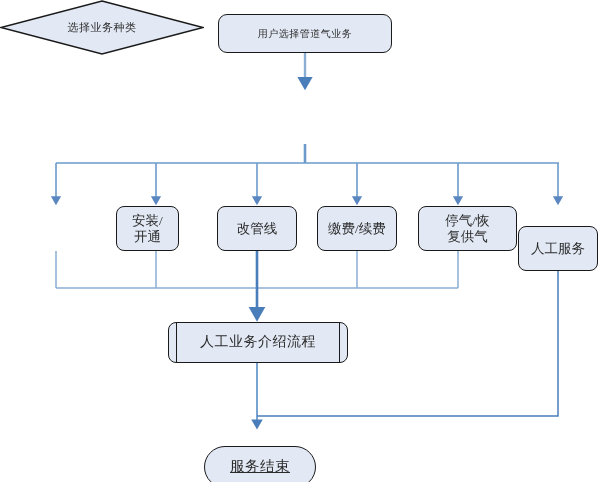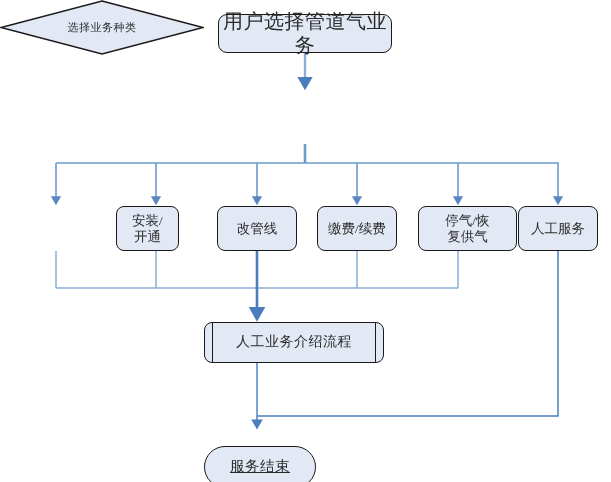--- a/index.html
+++ b/index.html
@@ -42,21 +42,21 @@
     display: block;
     white-space: pre-line;
   }
   
   .n-start {
     left: 218px;
     top: 14px;
     width: 174px;
     height: 39px;
     border-radius: 9px;
-    font-size: 20px;
+    font-size: 10px;
     letter-spacing: 0.5px;
   }
   
   .n-decision {
     left: 205px;
     top: 89px;
     width: 204px;
     height: 55px;
     background: transparent;
     border: none;
@@ -79,32 +79,31 @@
     top: 206px;
     height: 45px;
     border-radius: 8px;
     font-size: 13.5px;
   }
   .opt0 { left: 16px;  width: 79px; }
   .opt1 { left: 116px; width: 63px; }
   .opt2 { left: 217px; width: 80px; }
   .opt3 { left: 317px; width: 80px; }
   .opt4 { left: 418px; width: 99px; }
-  .opt5 { left: 518px; width: 80px; }
+  .opt5 { left: 518px; width: 80px; margin-top: 20px; }
 
   
   .n-sub {
     left: 168px;
     top: 322px;
     width: 180px;
     height: 41px;
     border-radius: 8px;
     font-size: 14px;
     letter-spacing: 0.5px;
-    margin-left: 36px;
   }
   .n-sub::before,
   .n-sub::after {
     content: "";
     position: absolute;
     top: -1px;
     bottom: -1px;
     width: 0;
     border-left: 1.2px solid #1a1a1a;
   }

